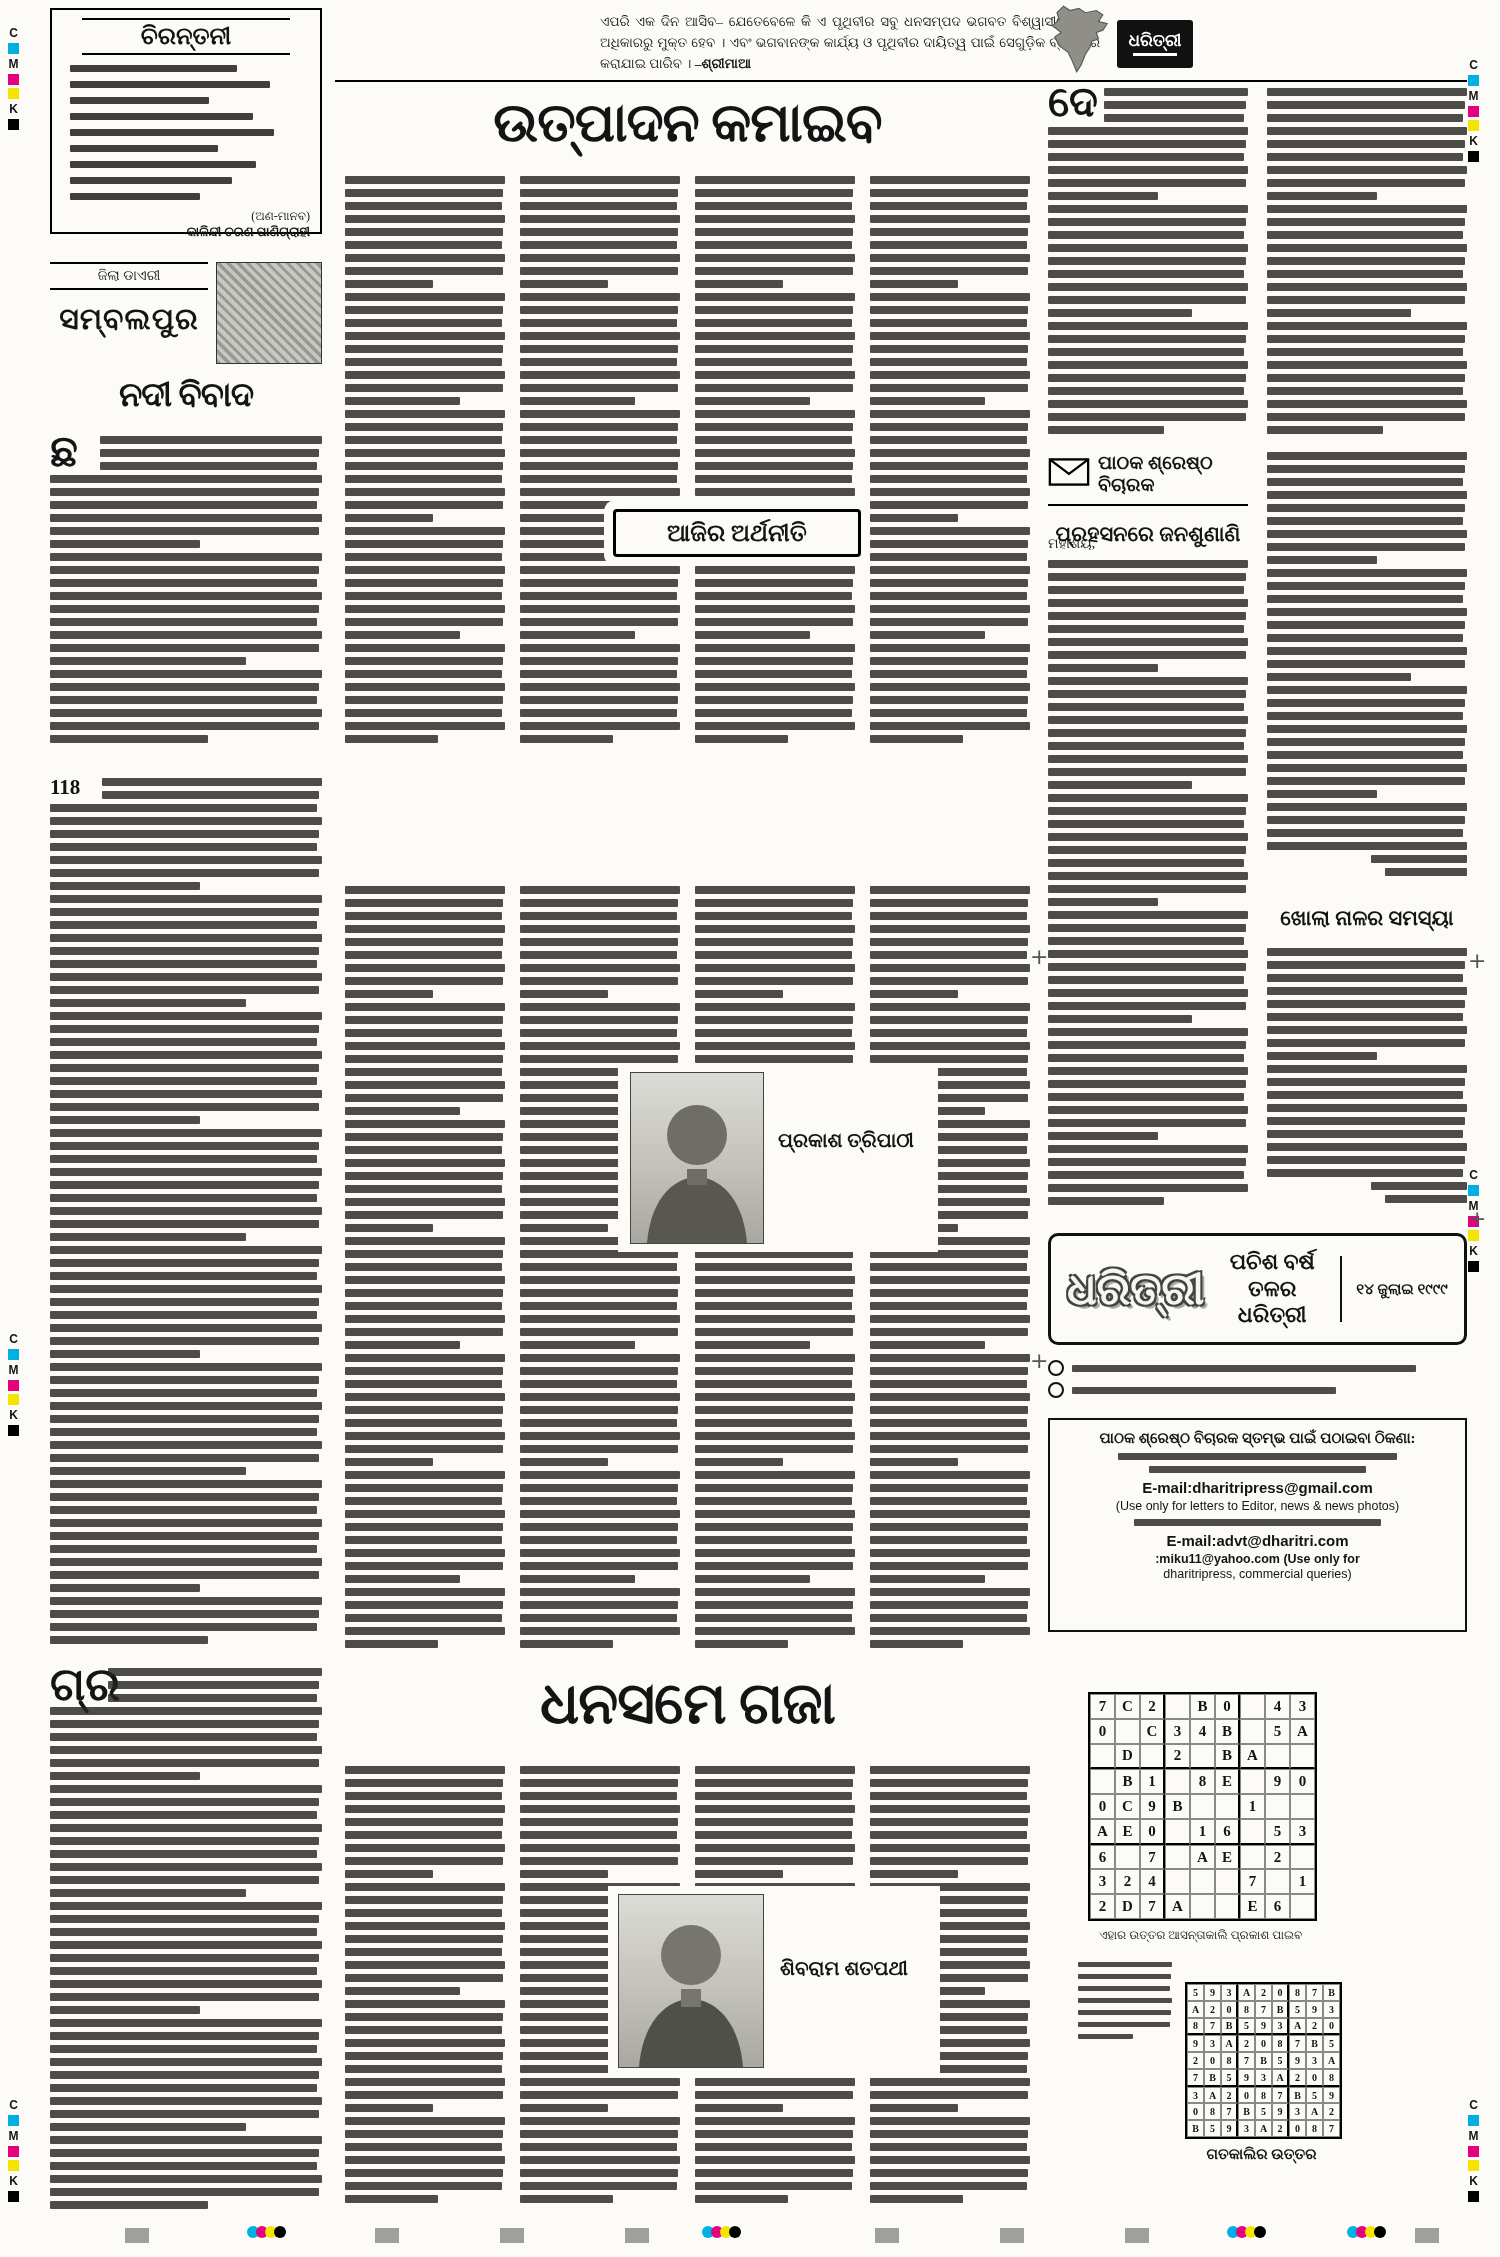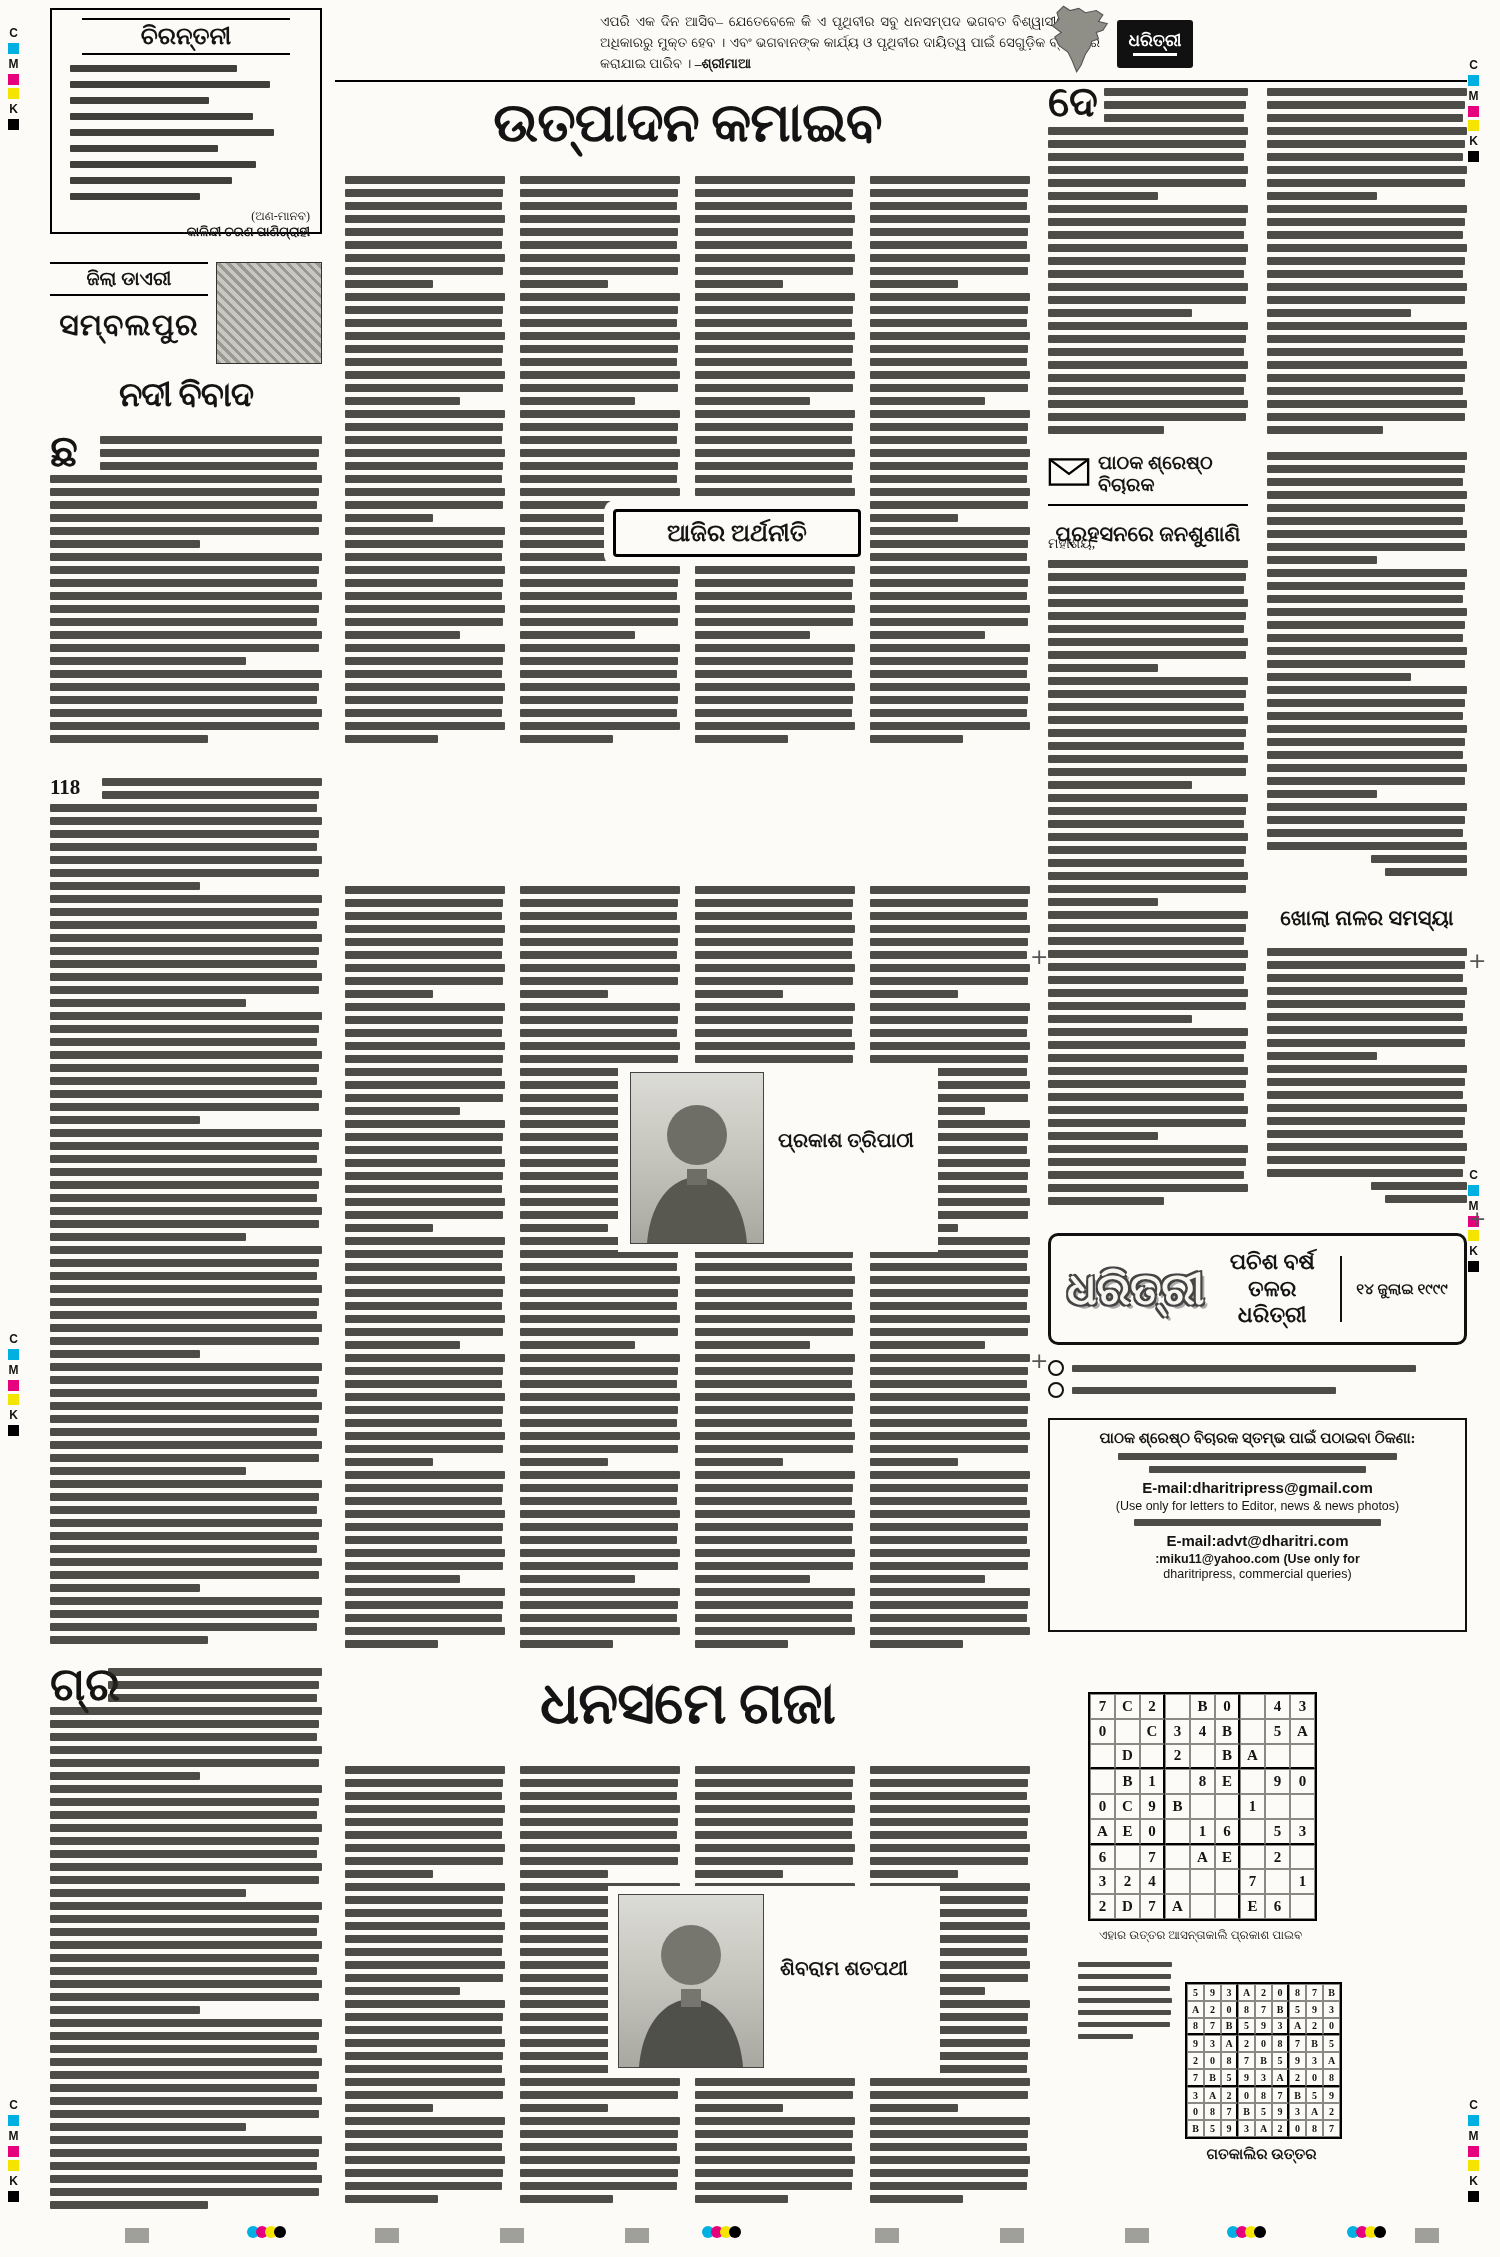--- a/index.html
+++ b/index.html
@@ -26,21 +26,21 @@
   .quote{left:600px;top:12px;width:500px;font-size:13.5px;line-height:1.55;text-align:justify;}
   .quote b{white-space:nowrap;}
   .logo-box{left:1117px;top:20px;width:76px;height:48px;background:#111;color:#fff;display:flex;flex-direction:column;
             align-items:center;justify-content:center;border-radius:3px;}
   .logo-box .t{font-size:17px;font-weight:bold;line-height:1;}
   .logo-box .u{width:44px;height:3px;background:#fff;margin-top:4px;}
   .bharat-head{left:1048px;top:2px;width:419px;height:78px;display:flex;align-items:center;}
   .bharat-title{font-size:44px;font-weight:bold;font-style:italic;letter-spacing:-2px;flex:1;}
   .rule-top{left:335px;top:80px;width:1132px;height:2px;background:#000;}
   
-  .dd-label{font-size:19px;font-weight:bold;text-align:center;border-top:2px solid #000;border-bottom:2px solid #000;padding:4px 0;}
+  .dd-label{font-size:14px;font-weight:normal;text-align:center;border-top:2px solid #000;border-bottom:2px solid #000;padding:4px 0;}
   .dd-name{font-size:30px;font-weight:bold;text-align:center;margin-top:12px;letter-spacing:1px;}
   .thumb{position:absolute;right:0;top:0;width:104px;height:100px;border:1px solid #333;
          background:repeating-linear-gradient(45deg,#9a9a94 0 3px,#c8c8c0 3px 7px);}
   
   .inset-label{left:613px;top:509px;width:242px;height:42px;border:3px solid #000;border-radius:4px;
                background:#fcfbf7;box-shadow:0 0 0 9px #fcfbf7;display:flex;align-items:center;justify-content:center;
                font-size:24px;font-weight:bold;z-index:2;}
   .mask{background:#fcfbf7;z-index:2;}
   .photo{position:absolute;border:1px solid #444;background:linear-gradient(180deg,#dcdcd6 0%,#c2c2ba 55%,#a8a8a0 100%);overflow:hidden;z-index:3;}
   .caption{position:absolute;font-size:20px;font-weight:bold;z-index:3;line-height:1.25;}

